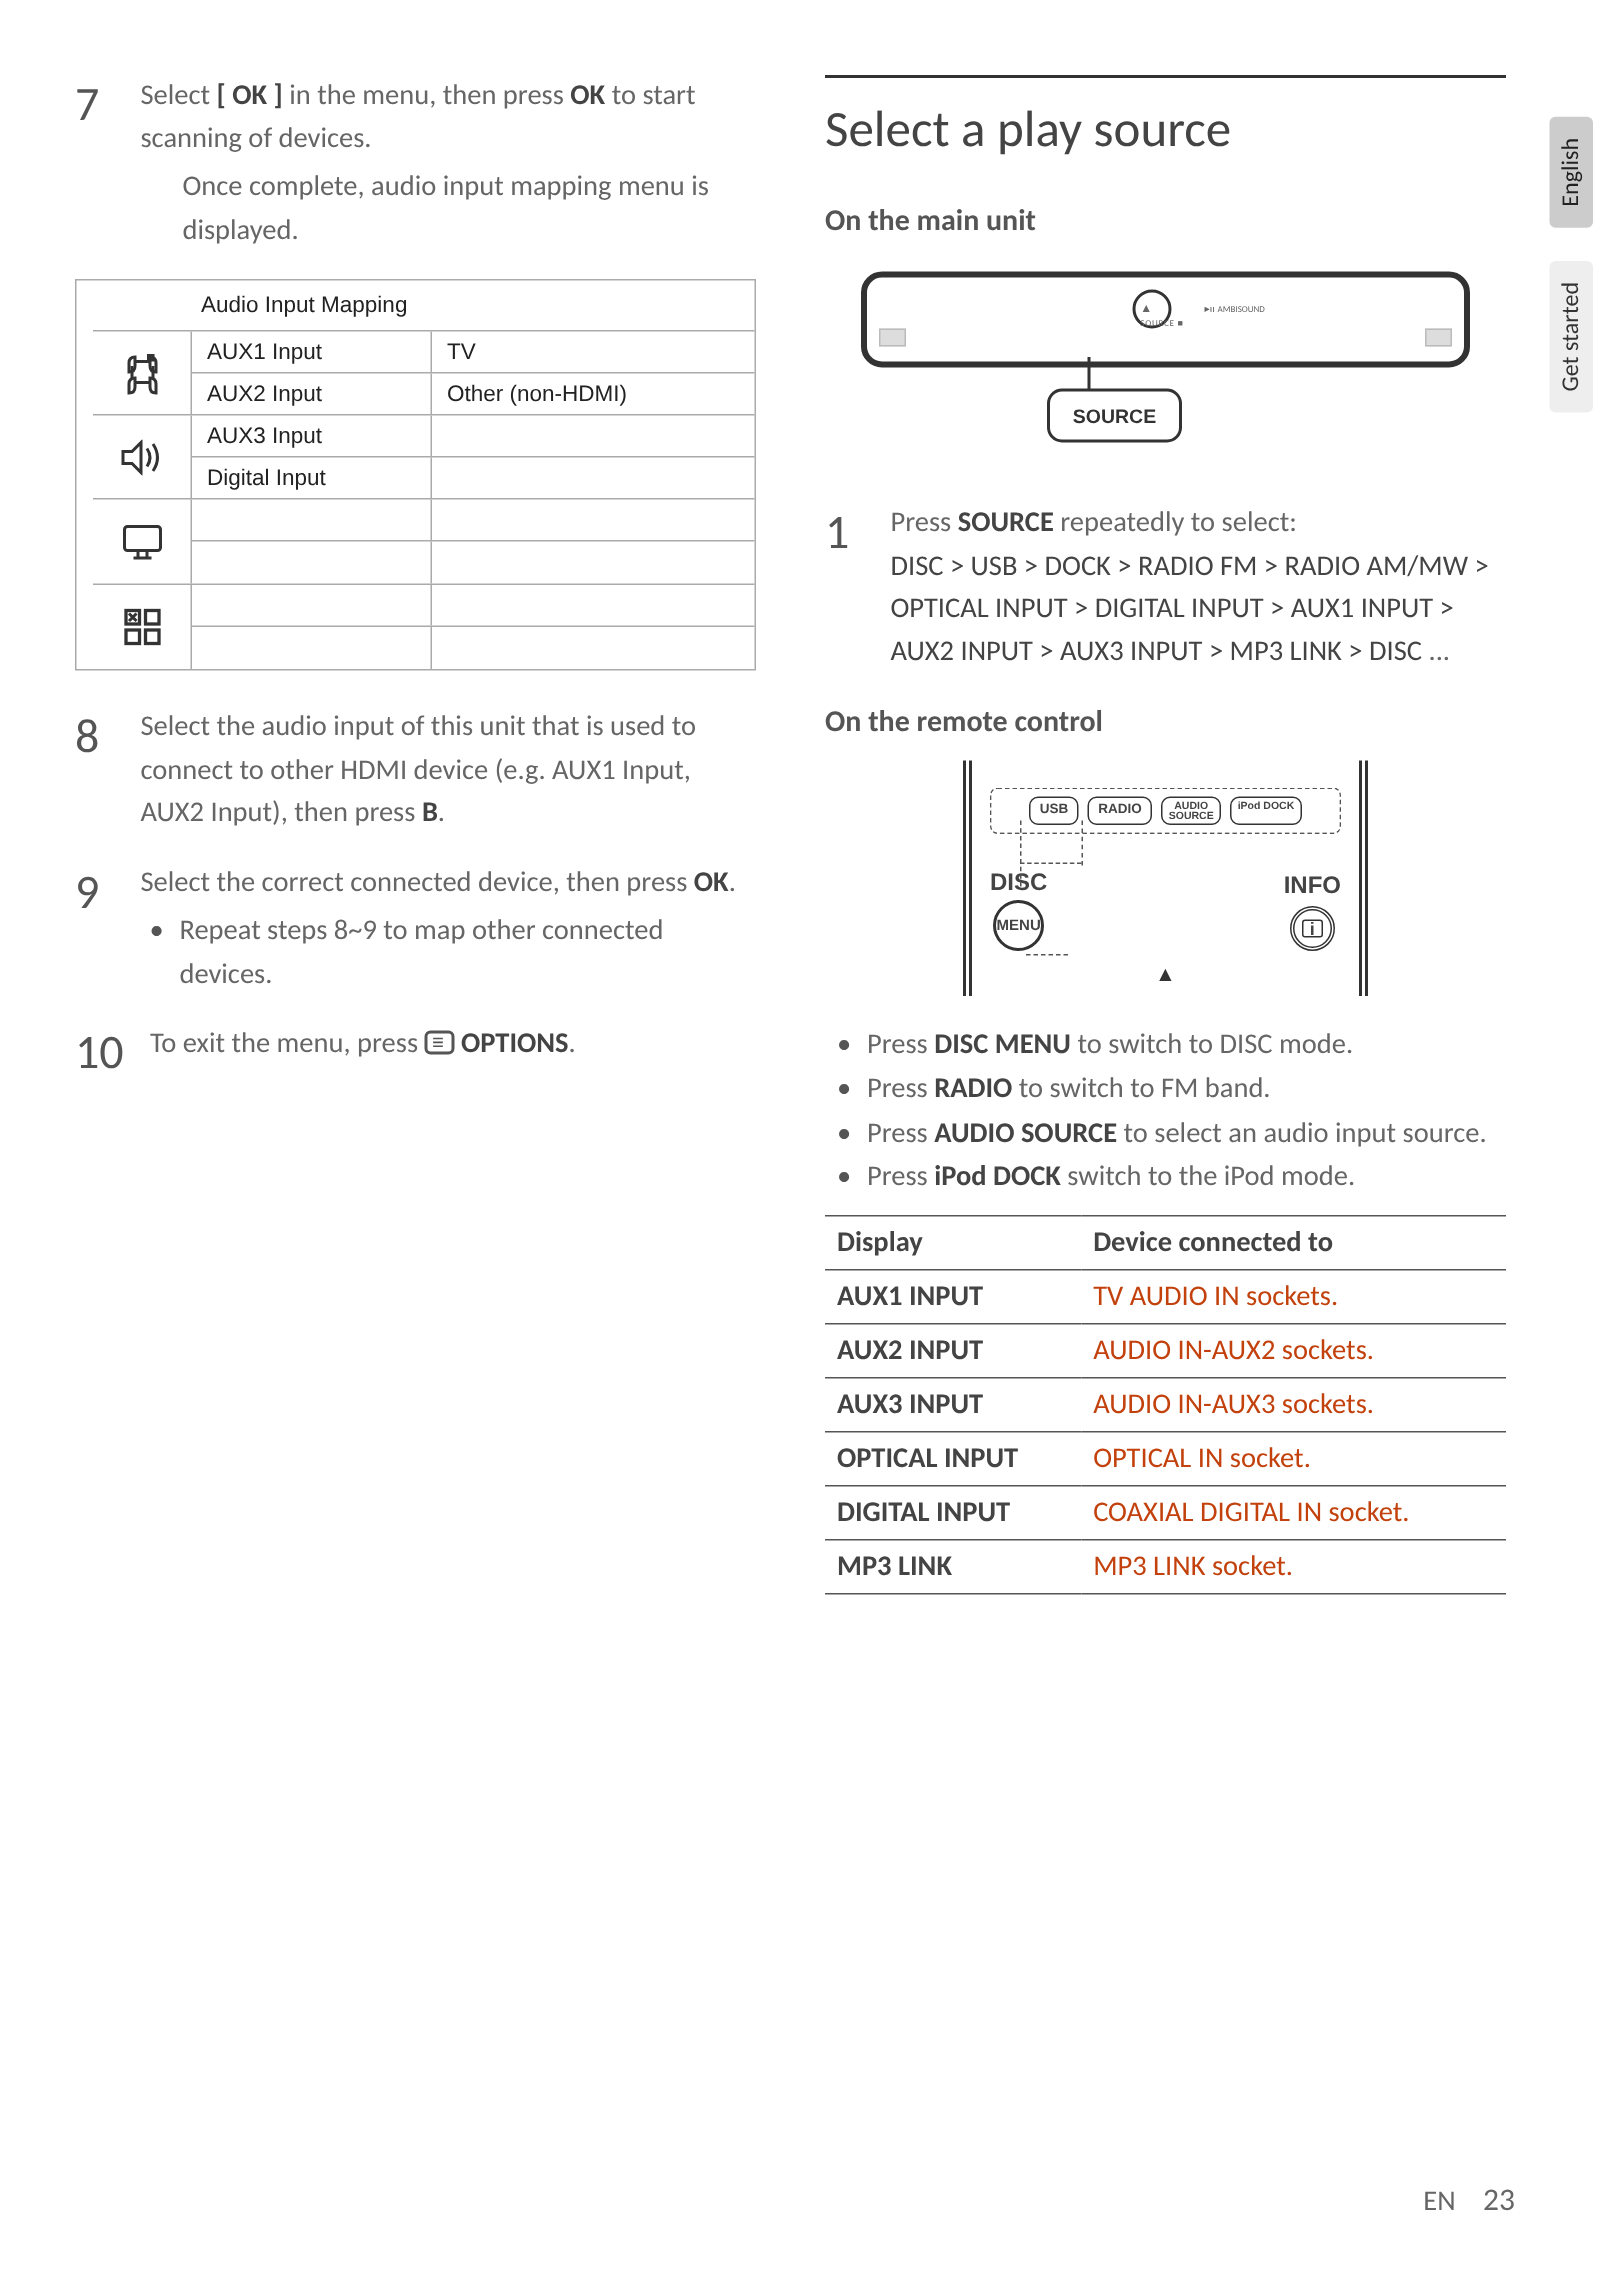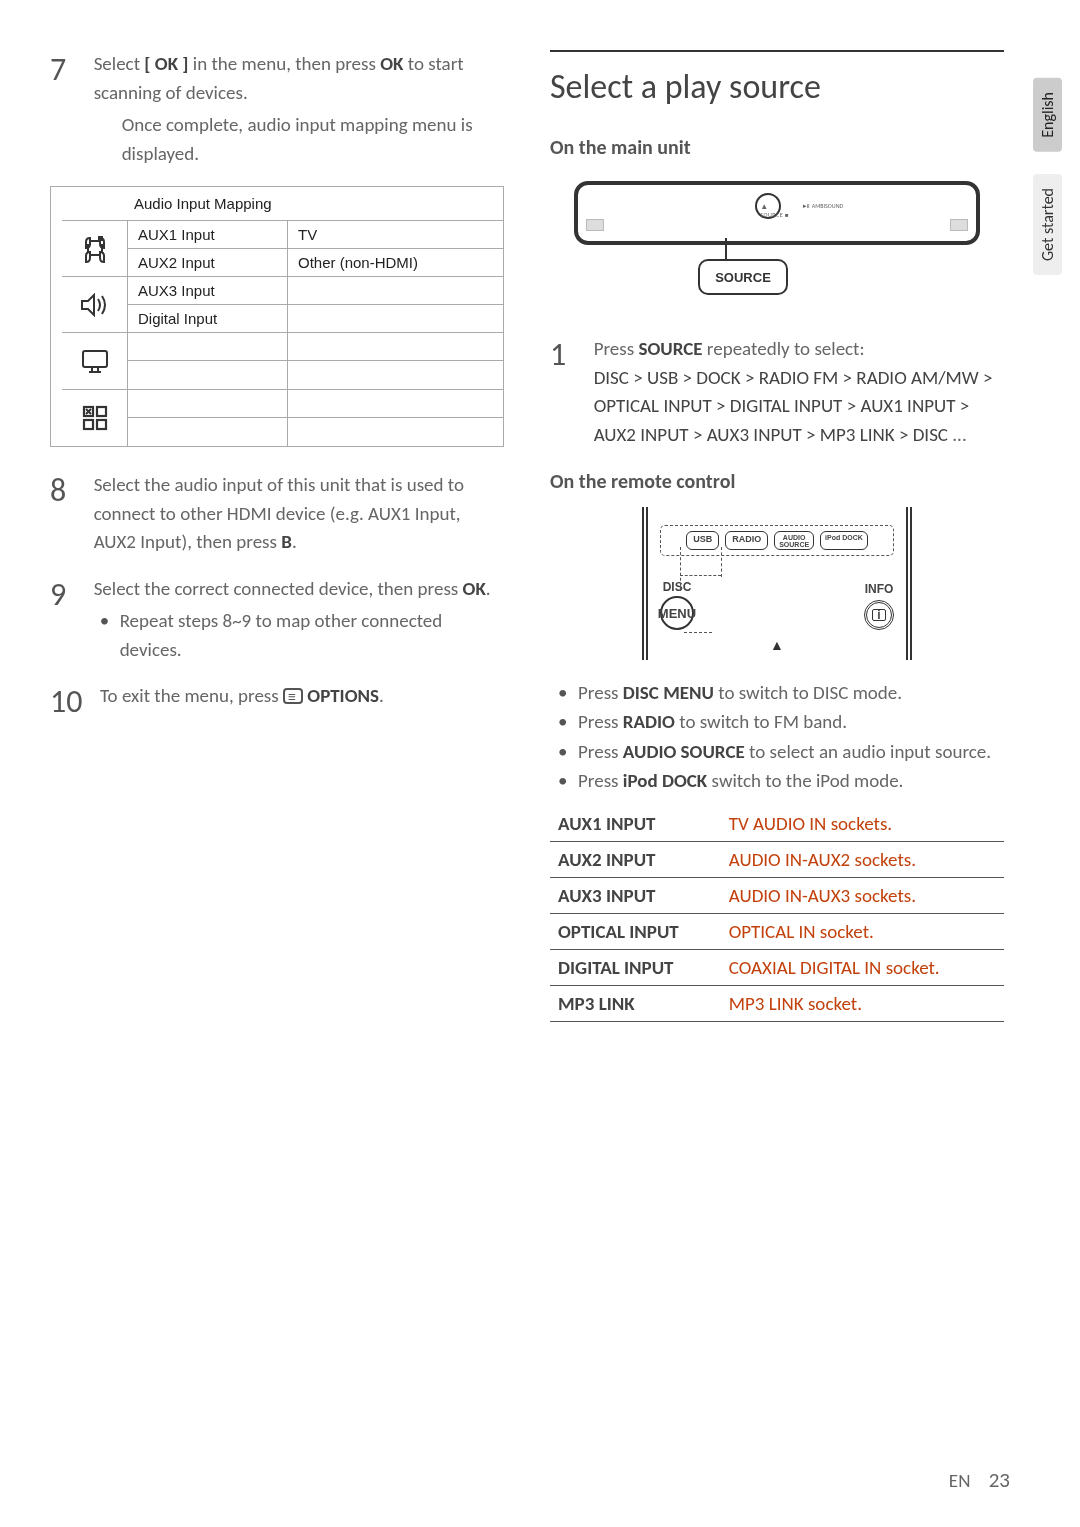--- a/index.html
+++ b/index.html
@@ -189,28 +189,28 @@
     line-height: 1;
   }
   .rbtn.small { font-size: 7px; padding: 1.5px 4px; }
   .remote-mid {
     display: flex;
     justify-content: space-between;
     align-items: flex-end;
     margin-top: 24px;
   }
   .disc-col { text-align: center; }
-  .disc-label { font-family: Arial, sans-serif; font-size: 12px; font-weight: 700; }
+  .disc-label { font-family: Arial, sans-serif; font-size: 16px; font-weight: 700; }
   .circle-btn {
     width: 34px; height: 34px;
     border: 2px solid #333;
     border-radius: 50%;
     display: flex; align-items: center; justify-content: center;
     font-family: Arial, sans-serif;
-    font-size: 13px;
+    font-size: 10px;
     font-weight: 700;
     margin: 2px auto 0 auto;
   }
   .info-circle {
     width: 30px; height: 30px;
     border: 3px double #333;
     border-radius: 50%;
     display: flex; align-items: center; justify-content: center;
     font-family: Arial, sans-serif;
     font-size: 12px;
@@ -276,21 +276,21 @@
     font-size: 16px;
     padding: 14px 5px;
     border-radius: 4px;
     text-align: center;
   }
   .tab.dark { background: #ccc; color: #222; }
   .tab.light { background: #eee; color: #333; }
   
   .footer {
     position: absolute;
-    bottom: 34px; right: 70px;
+    bottom: 48px; right: 70px;
     font-size: 19px;
     color: #666;
   }
   .footer .pg { margin-left: 14px; font-size: 21px; }
   
   .opt-icon {
     display: inline-block;
     border: 2px solid #555;
     border-radius: 4px;
     width: 20px; height: 16px;
@@ -494,20 +494,24 @@
 
     <ul class="bullets">
       <li><span>Press </span><b>DISC MENU</b><span> to switch to DISC mode.</span></li>
       <li><span>Press </span><b>RADIO</b><span> to switch to FM band.</span></li>
       <li><span>Press </span><b>AUDIO SOURCE</b><span> to select an audio input source.</span></li>
       <li><span>Press </span><b>iPod DOCK</b><span> switch to the iPod mode.</span></li>
     </ul>
 
     <table class="dev">
       <tbody>
+          <tr>
+        <th>Display</th>
+        <th>Device connected to</th>
+      </tr>
       <tr>
             <td class="lab">AUX1 INPUT</td>
             <td>TV AUDIO IN sockets.</td>
           </tr>
       <tr>
             <td class="lab">AUX2 INPUT</td>
             <td>AUDIO IN-AUX2 sockets.</td>
           </tr>
       <tr>
             <td class="lab">AUX3 INPUT</td>

